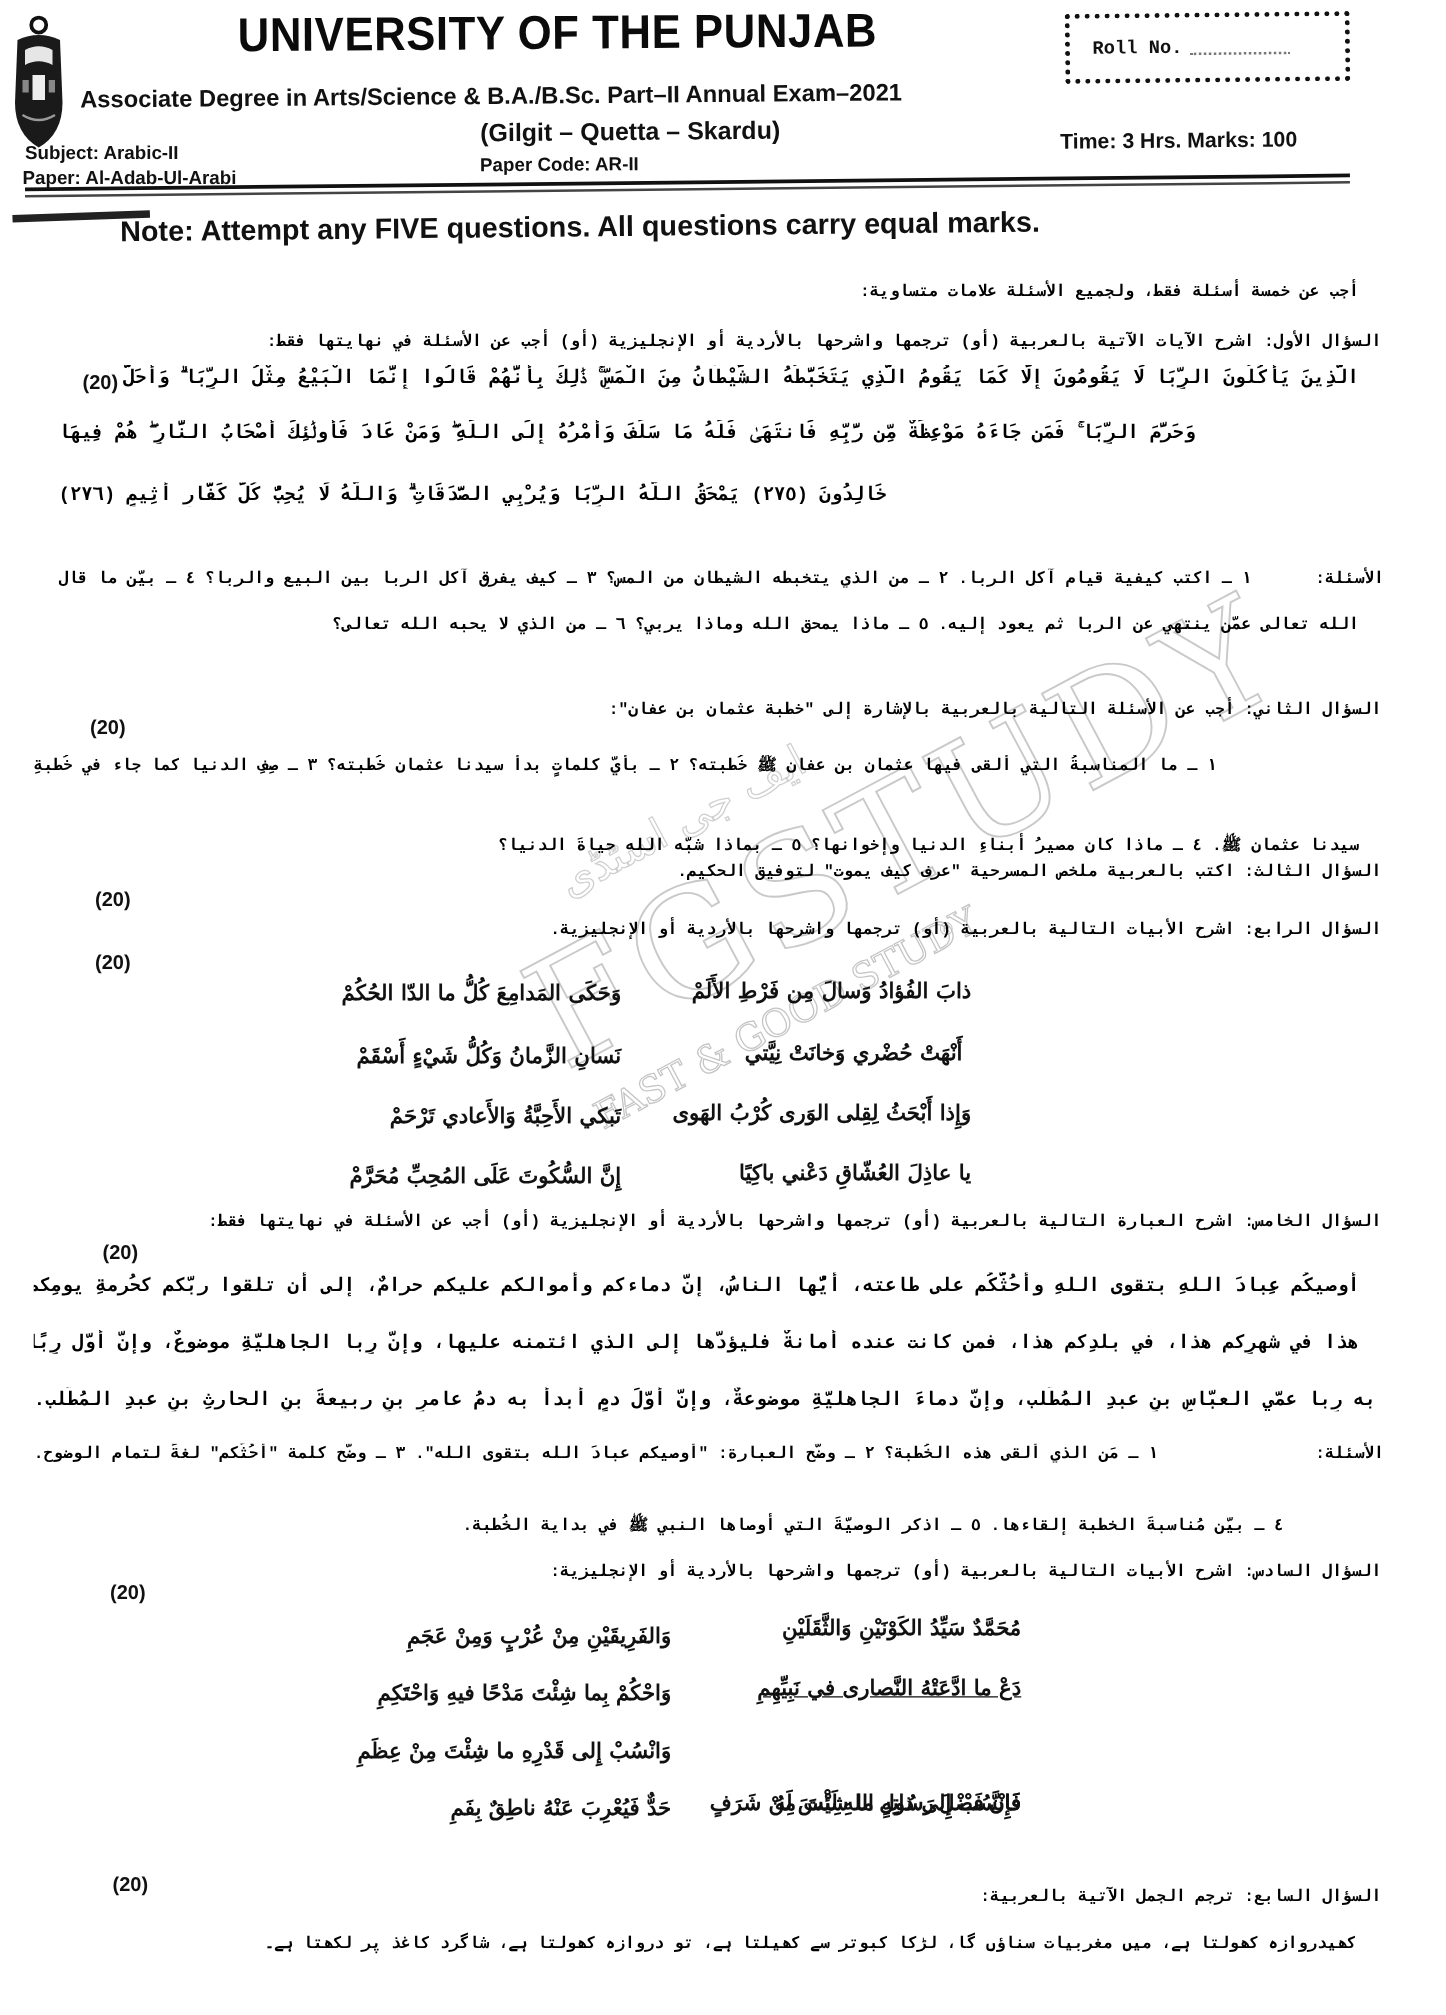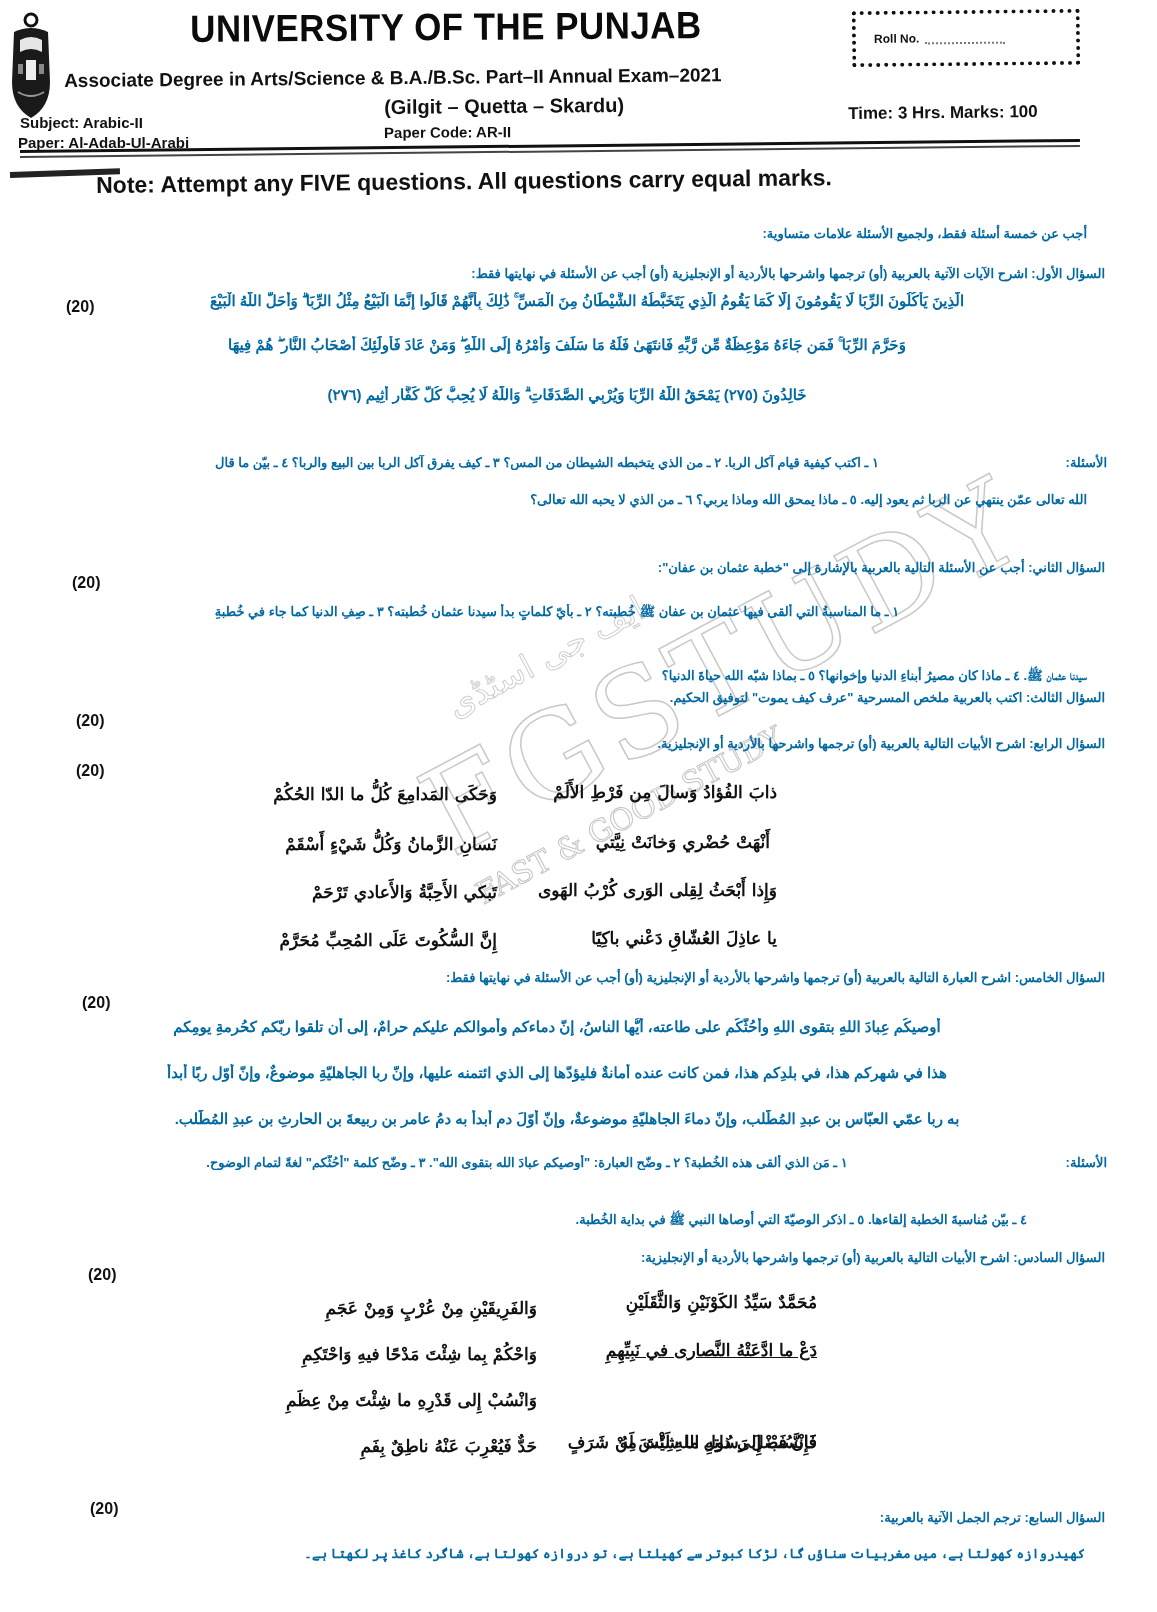--- a/index.html
+++ b/index.html
@@ -27,39 +27,39 @@
   .subject { left: 20px; top: 114px; font-family: "Liberation Sans", sans-serif; font-weight: bold; font-size: 15px; }
   .paper { left: 18px; top: 134px; font-family: "Liberation Sans", sans-serif; font-weight: bold; font-size: 15px; }
   .paper-code { left: 384px; top: 124px; font-family: "Liberation Sans", sans-serif; font-weight: bold; font-size: 15px; transform: rotate(-0.4deg); transform-origin: left top; }
   .time-marks { left: 848px; top: 104px; font-family: "Liberation Sans", sans-serif; font-weight: bold; font-size: 17px; transform: rotate(-0.6deg); transform-origin: left top; }
 
   .roll-box {
     left: 852px; top: 10px; width: 228px; height: 56px;
     border: 4px dotted #111; border-radius: 3px; box-sizing: border-box;
     display: flex; align-items: center; padding-left: 18px; transform: rotate(-0.6deg);
   }
-  .roll-label { font-family: Liberation Sans, sans-serif; font-weight: bold; font-size: 12px; }
+  .roll-label { font-family: Liberation Mono, monospace; font-weight: bold; font-size: 15px; }
   .roll-dots { margin-left: 6px; width: 80px; border-bottom: 2px dotted #777; height: 10px; }
 
   .rule {
     height: 3px; background: #111; transform-origin: left center;
   }
   .rule1 { left: 20px; top: 150px; width: 1060px; transform: rotate(-0.6deg); }
   .rule2 { left: 20px; top: 156px; width: 1060px; height: 2px; transform: rotate(-0.6deg); background: #444; }
   .rule3 { left: 10px; top: 172px; width: 110px; height: 6px; transform: rotate(-2deg); background: #222; }
 
   .note {
     left: 96px; top: 172px; font-family: "Liberation Sans", sans-serif; font-weight: bold;
     font-size: 23px; transform: rotate(-0.6deg); transform-origin: left top;
   }
 
   
   .ar {
-    direction: rtl; font-family: Liberation Sans, sans-serif; font-weight: bold; color: #0369a1;
-    white-space: nowrap; text-align: center;
+    direction: rtl; font-family: Liberation Mono, monospace; font-weight: bold; color: #000000;
+    white-space: nowrap; text-align: left;
   }
   .ar-sm { font-size: 13px; }
   .ar-md { font-size: 15px; }
   .ur { font-size: 13px; }
 
   .marks {
     font-family: "Liberation Sans", sans-serif; font-weight: bold; font-size: 16px; color: #111;
   }
 
   .verse-col { direction: rtl; font-family: "DejaVu Serif", serif; font-weight: bold; font-size: 17px; white-space: nowrap; }

